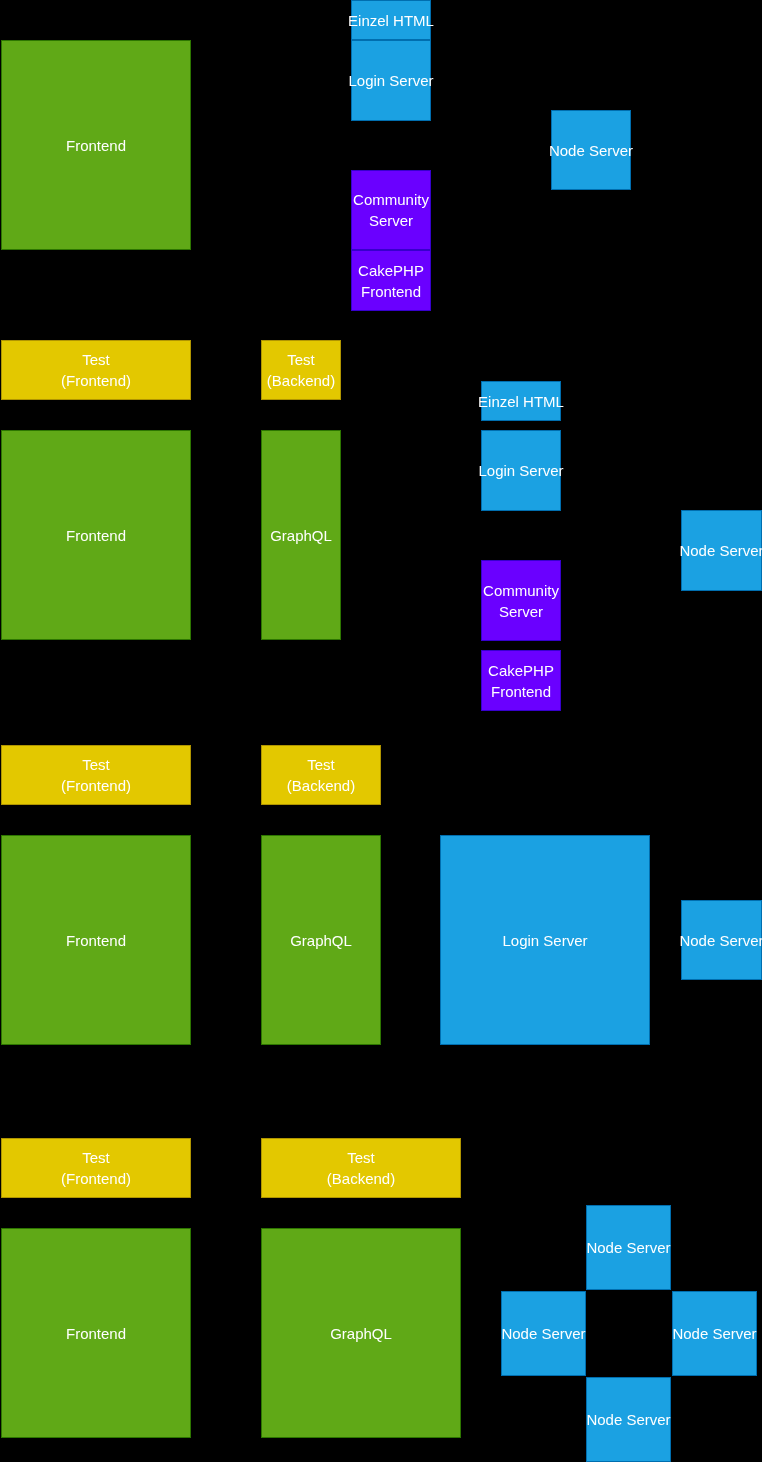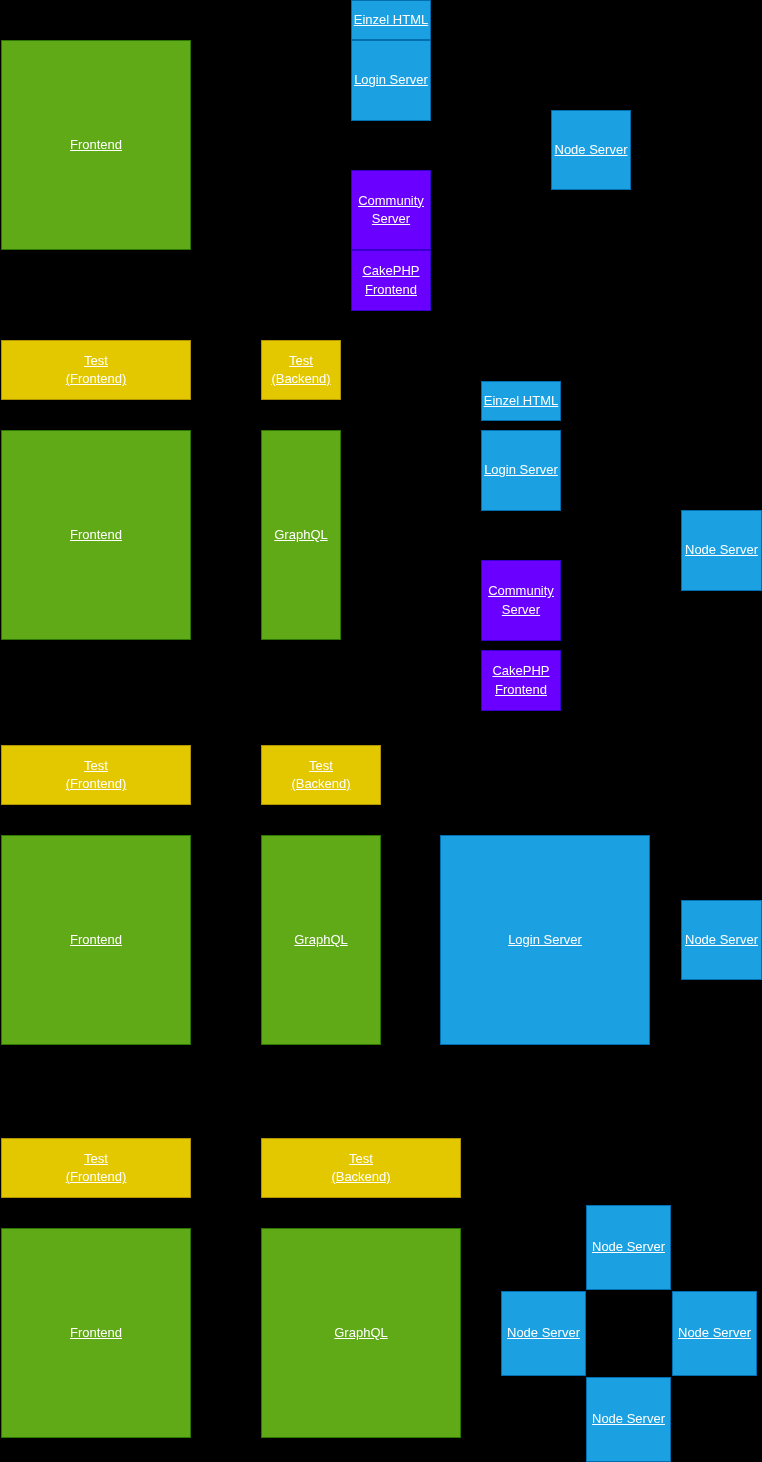--- a/index.html
+++ b/index.html
@@ -11,26 +11,26 @@
     position: relative;
     overflow: hidden;
     font-family: "Liberation Sans", sans-serif;
   }
   .node {
     position: absolute;
     box-sizing: border-box;
     border: 1px solid transparent;
     display: flex;
     flex-direction: column;
+    align-items: center;
     justify-content: center;
     text-align: center;
-    font-size: 13px;
+    font-size: 15px;
     line-height: 1.4;
     white-space: nowrap;
-    text-decoration: underline;
   }
   .node-label {
     pointer-events: none;
   }
 </style>
 </head>
 <body>
 
 <div class="canvas" style="width: 762px; height: 1462px; background: rgb(0, 0, 0); color: rgb(255, 255, 255);">
     <div>

